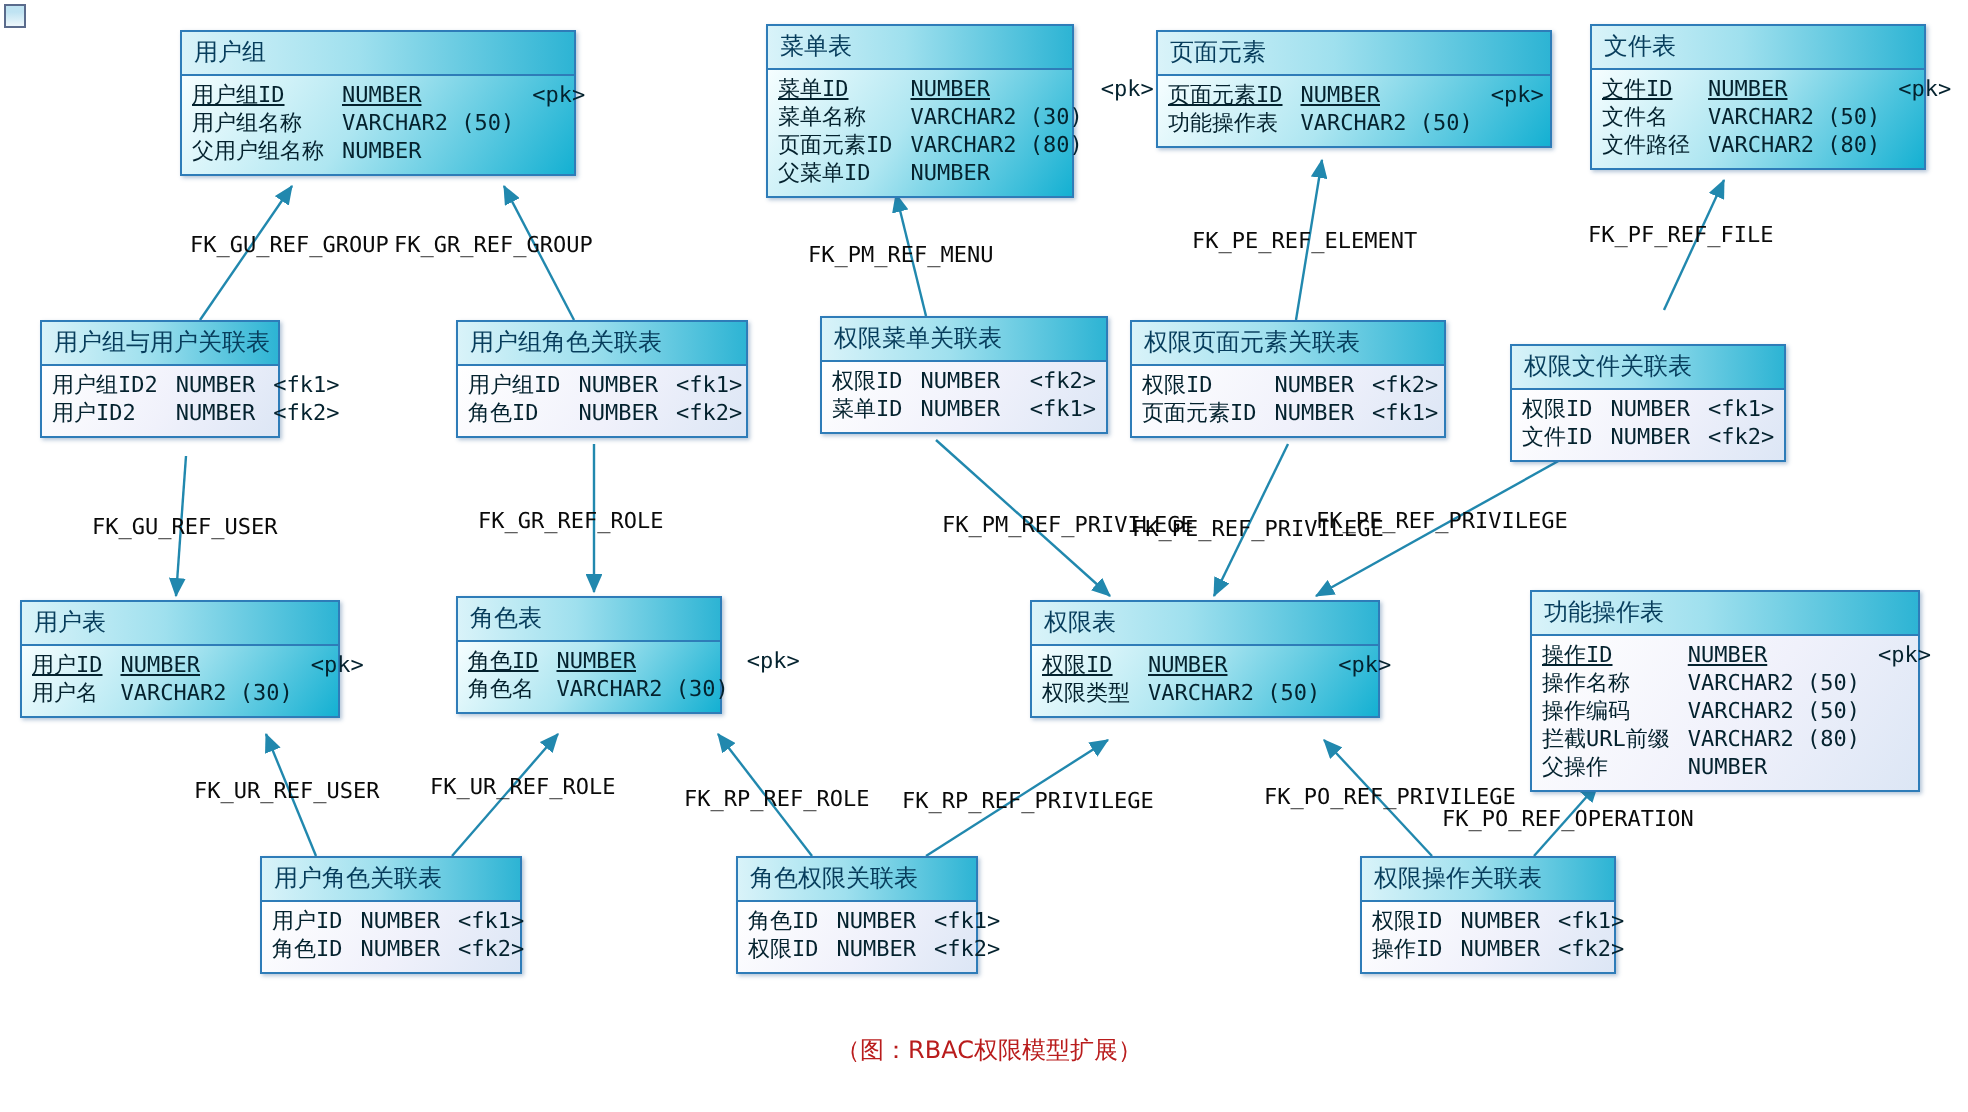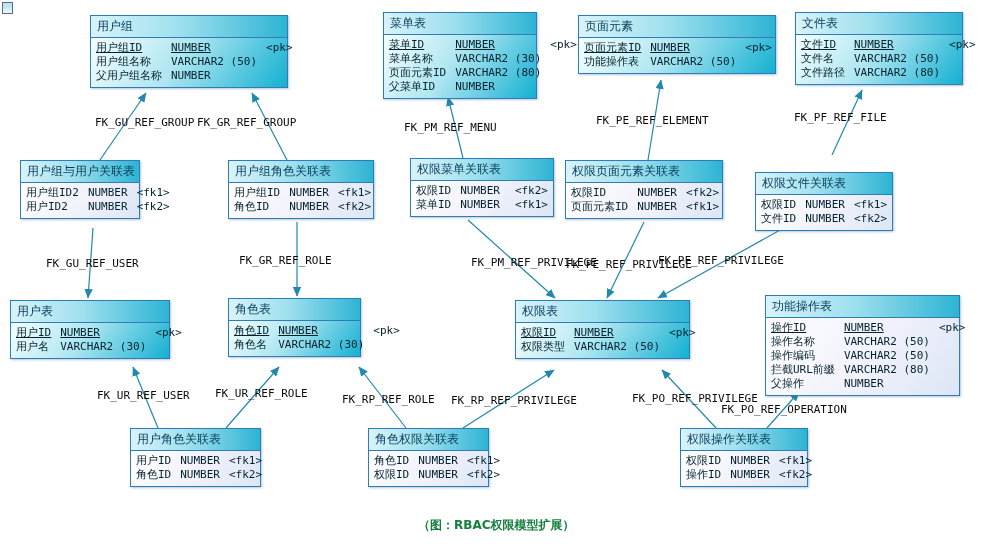--- a/index.html
+++ b/index.html
@@ -13,21 +13,21 @@
           border-bottom:1px solid #2e7cb8;white-space:nowrap;
           background:linear-gradient(90deg,#d9f3f9 0%,#9fe0ee 45%,#2db4d4 100%)}
   .entity .body{display:grid;grid-template-columns:max-content 1fr max-content;
           column-gap:9px;padding:3px 5px 4px;line-height:14px}
   .entity.cyan .body{background:linear-gradient(125deg,#f6feff 0%,#aee6f1 45%,#14b0d2 100%)}
   .entity.pale .body{background:linear-gradient(125deg,#ffffff 0%,#f0f1fb 55%,#dce6f5 100%)}
   .cell{white-space:nowrap}
   .cell.key{justify-self:end}
   .u{text-decoration:underline}
   .fk{position:absolute;font-size:11px;color:#0a0a0a;white-space:nowrap;letter-spacing:0}
-  .caption{position:absolute;font-size:12px;font-weight:bold;color:#15803d;
+  .caption{position:absolute;font-size:12px;font-weight:normal;color:#b91c1c;
           font-family:"DejaVu Sans","Liberation Sans",sans-serif;white-space:nowrap}
   .corner{position:absolute;left:2px;top:2px;width:11px;height:12px;border:1px solid #5a6b8c;
           background:linear-gradient(#bfe3f2 30%,#eef7fb)}
 </style>
 </head>
 <body>
 
 <div id="canvas">
 
   <div class="corner"></div>

